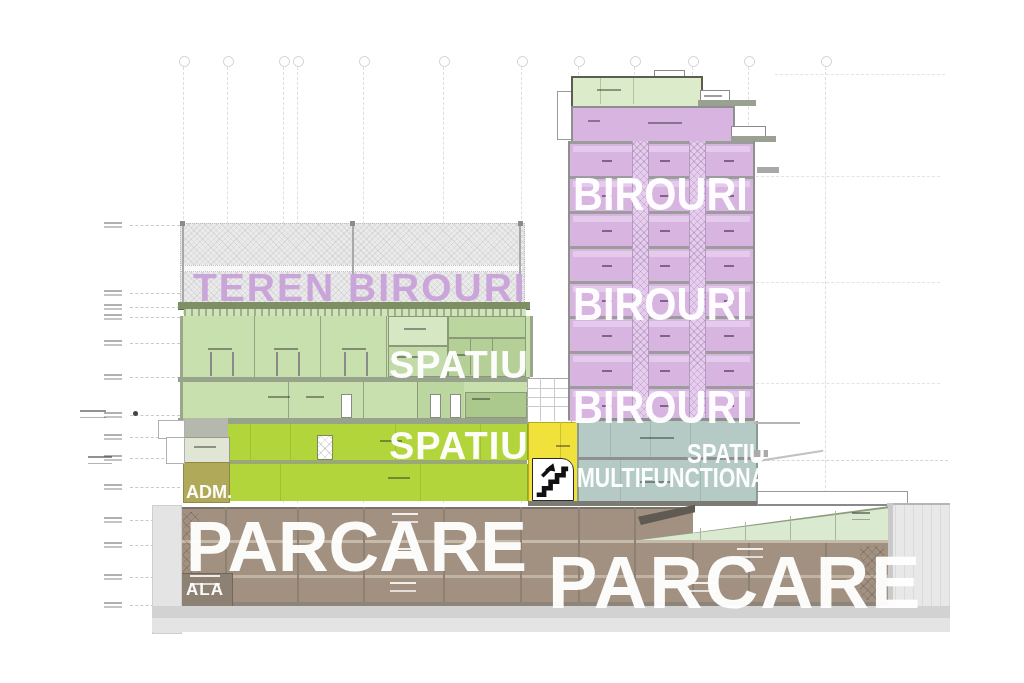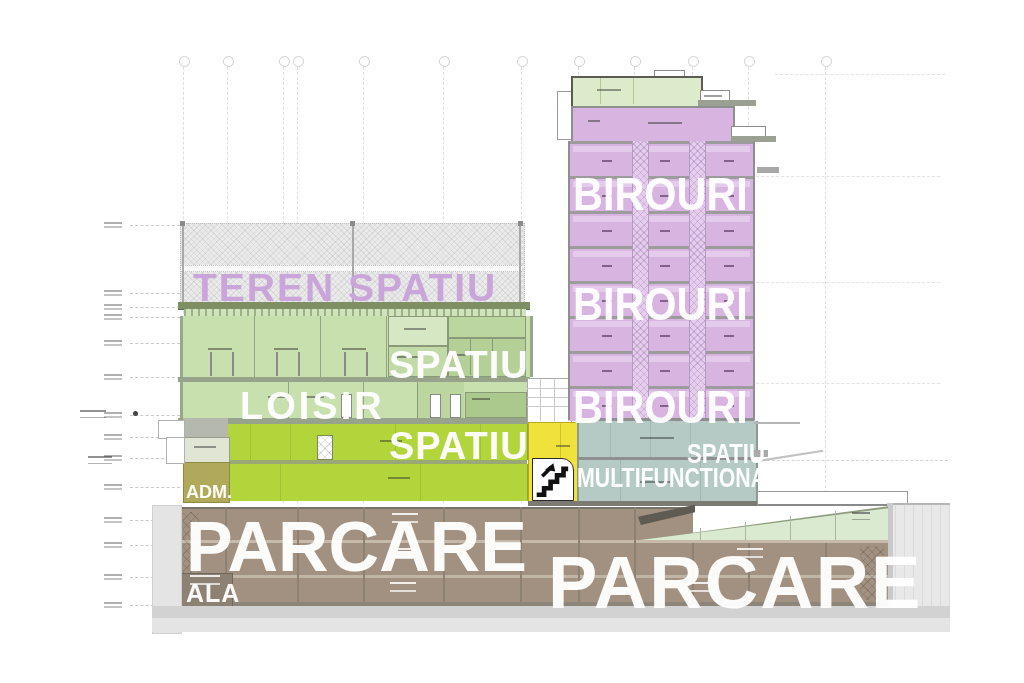--- a/index.html
+++ b/index.html
@@ -303,31 +303,30 @@
   <div class="abs" style="left:700px;top:528px;width:1px;height:12px;background:#aab4a0"></div>
   <div class="abs" style="left:745px;top:522px;width:1px;height:18px;background:#aab4a0"></div>
   <div class="abs" style="left:790px;top:516px;width:1px;height:24px;background:#aab4a0"></div>
   <div class="abs" style="left:835px;top:511px;width:1px;height:29px;background:#aab4a0"></div>
   <div class="mk2" style="left:852px;top:512px;width:18px"></div>
 
   <div class="abs" style="left:152px;top:505px;width:28px;height:127px;background:#e4e4e4;border:1px solid #cfcfcf"></div>
   <div class="abs" style="left:152px;top:606px;width:798px;height:12px;background:#d2d2d2"></div>
   <div class="abs" style="left:152px;top:618px;width:798px;height:14px;background:#e4e4e4"></div>
 
-  <div class="zl" style="left:193px;top:268px;font-size:39px;letter-spacing:2px;color:#c9a5da">TEREN SPATIU</div>
+  <div class="zl" style="left:193px;top:268px;font-size:39px;letter-spacing:2px;color:#c9a5da">TEREN BIROURI</div>
 
   <div class="zl" style="left:573px;top:171px;font-size:46px;transform:scaleX(.9)">BIROURI</div>
   <div class="zl" style="left:573px;top:281px;font-size:46px;transform:scaleX(.9)">BIROURI</div>
   <div class="zl" style="left:573px;top:384px;font-size:46px;transform:scaleX(.9)">BIROURI</div>
 
   <div class="zl" style="left:389px;top:346px;font-size:38px;letter-spacing:1px">SPATIU</div>
-  <div class="zl" style="left:240px;top:387px;font-size:38px;letter-spacing:3px">LOISIR</div>
   <div class="zl" style="left:389px;top:427px;font-size:38px;letter-spacing:1px">SPATIU</div>
   <div class="zl" style="left:186px;top:482px;font-size:19px;transform:scaleX(.95)">ADM.</div>
 
   <div class="zl" style="left:687px;top:441px;font-size:27px;transform:scaleX(.82)">SPATIU</div>
   <div class="zl" style="left:577px;top:465px;font-size:27px;transform:scaleX(.79)">MULTIFUNCTIONAL</div>
 
   <div class="zl" style="left:186px;top:512px;font-size:70px">PARCARE</div>
   <div class="zl" style="left:548px;top:546px;font-size:74px;letter-spacing:2px">PARCARE</div>
-  <div class="zl" style="left:186px;top:581px;font-size:25px;letter-spacing:1px">ALA</div>
+  <div class="zl" style="left:186px;top:581px;font-size:17px;letter-spacing:1px">ALA</div>
 
 </div>
 
 </body></html>

